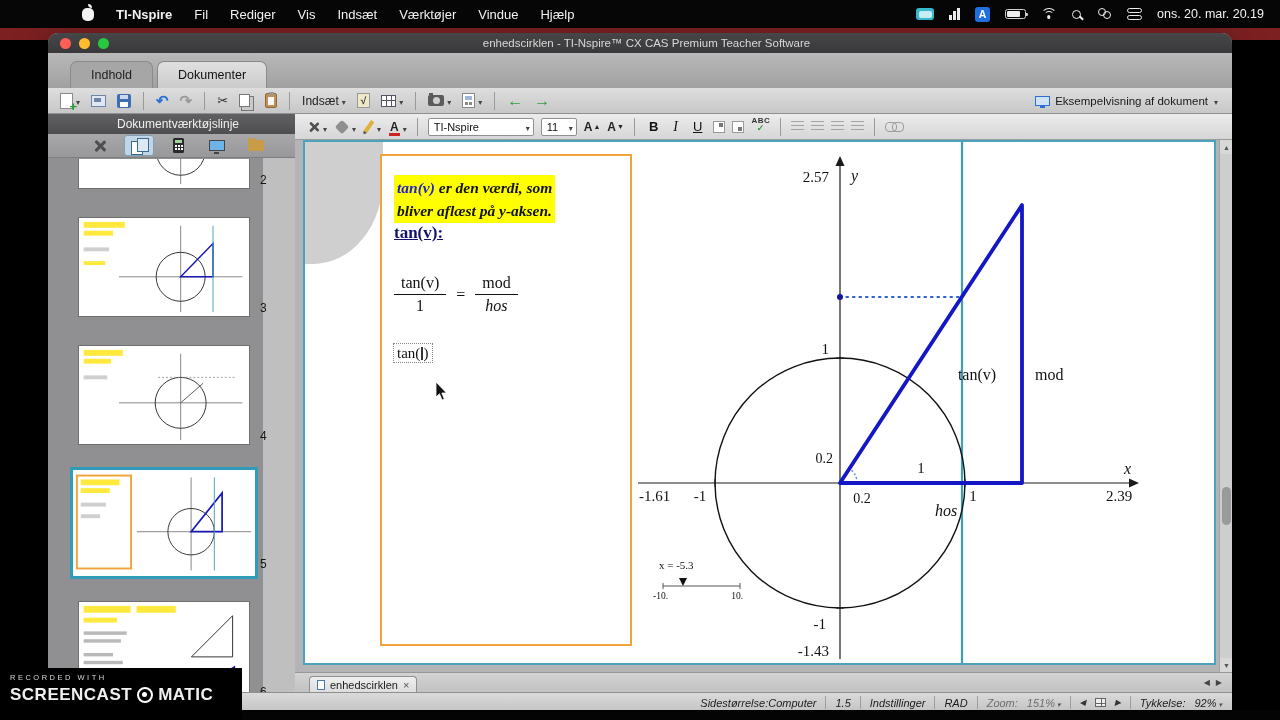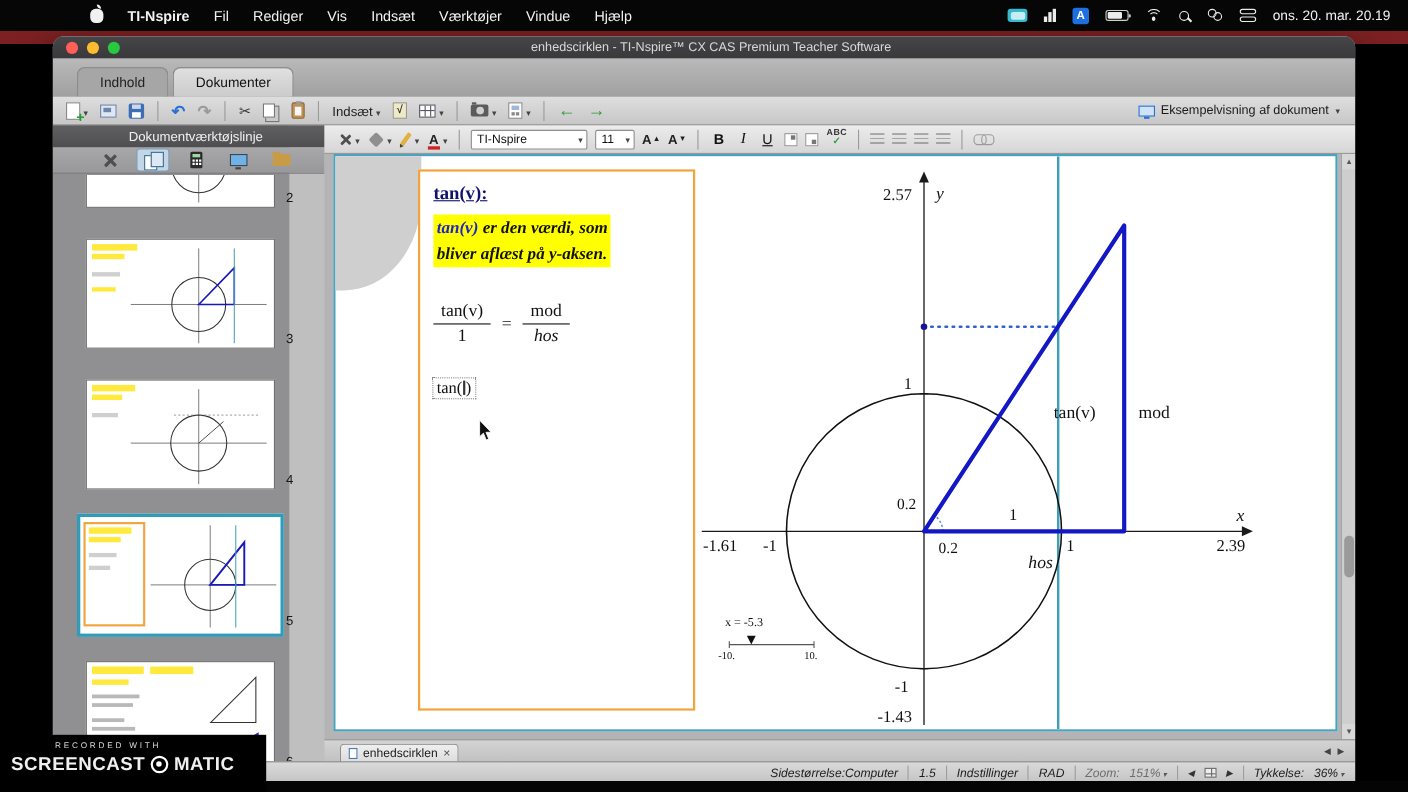--- a/index.html
+++ b/index.html
@@ -175,21 +175,21 @@
   
   #statusbar{left:0;top:659px;width:1184px;height:20px;background:linear-gradient(#dadada,#c3c3c3);border-top:1px solid #8f8f8f;display:flex;align-items:center;justify-content:flex-end;gap:9px;font-size:11px;color:#1c1c1c;padding-right:10px;font-style:italic;}
   .st-sep{width:1px;height:13px;background:#9d9d9d;}
   .st-dd::after{content:"▾";font-size:7px;color:#555;margin-left:2px;}
   .st-dim{color:#6d6d6d;}
   .ic-grid{width:11px;height:9px;border:1px solid #666;background:linear-gradient(#666,#666) 5px 0/1px 100% no-repeat,linear-gradient(#666,#666) 0 4px/100% 1px no-repeat,#eee;}
   .st-arrow{font-size:8px;color:#333;}
 
   
   #watermark{left:0;top:668px;width:242px;height:52px;background:#000;z-index:50;color:#f0f0f0;padding:5px 0 0 10px;}
-  #wm-line1{font-size:7.5px;letter-spacing:2.5px;color:#d8d8d8;margin-left:40px;}
+  #wm-line1{font-size:7.5px;letter-spacing:2.5px;color:#d8d8d8;}
   #wm-row{display:flex;align-items:center;gap:5px;margin-top:3px;}
   .wm-brand{font-size:17px;font-weight:bold;letter-spacing:.5px;}
   .wm-logo{width:16px;height:16px;border:2.5px solid #fff;border-radius:50%;position:relative;}
   .wm-logo::after{content:"";position:absolute;left:3px;top:3px;width:5px;height:5px;background:#fff;border-radius:50%;}
 </style>
 </head>
 <body>
 
 <div id="menubar" class="abs">
   <div class="left">
@@ -471,22 +471,22 @@
       <span class="fbtn">
           <span class="ic-link"></span>
         </span>
     </div>
 
     <div id="doc-area">
       <div id="page">
         <div id="gray-corner"></div>
 
         <div id="textbox">
+          <div id="tb-highlight"><span class="blue">tan(v)</span><span> er den værdi, som</span><br><span>bliver aflæst på y-aksen.</span></div>
           <div id="tb-title">tan(v):</div>
-          <div id="tb-highlight"><span class="blue">tan(v)</span><span> er den værdi, som</span><br><span>bliver aflæst på y-aksen.</span></div>
           <div id="tb-formula">
             <span class="frac">
                 <span class="num">tan(v)</span>
                 <span class="den">1</span>
               </span>
             <span class="eq">=</span>
             <span class="frac">
                 <span class="num">mod</span>
                 <span class="den den-italic">hos</span>
               </span>
@@ -580,21 +580,21 @@
     <span>RAD</span>
     <span class="st-sep"></span>
     <span class="st-dim">Zoom:</span>
     <span class="st-dim st-dd">151%</span>
     <span class="st-sep"></span>
     <span class="st-arrow">◀</span>
     <span class="ic-grid"></span>
     <span class="st-arrow">▶</span>
     <span class="st-sep"></span>
     <span>Tykkelse:</span>
-    <span class="st-dd">36%</span>
+    <span class="st-dd">92%</span>
   </div>
 </div>
 
 <div id="watermark" class="abs">
   <div id="wm-line1">RECORDED WITH</div>
   <div id="wm-row">
     <span class="wm-brand">SCREENCAST</span>
     <span class="wm-logo"></span>
     <span class="wm-brand">MATIC</span>
   </div>

